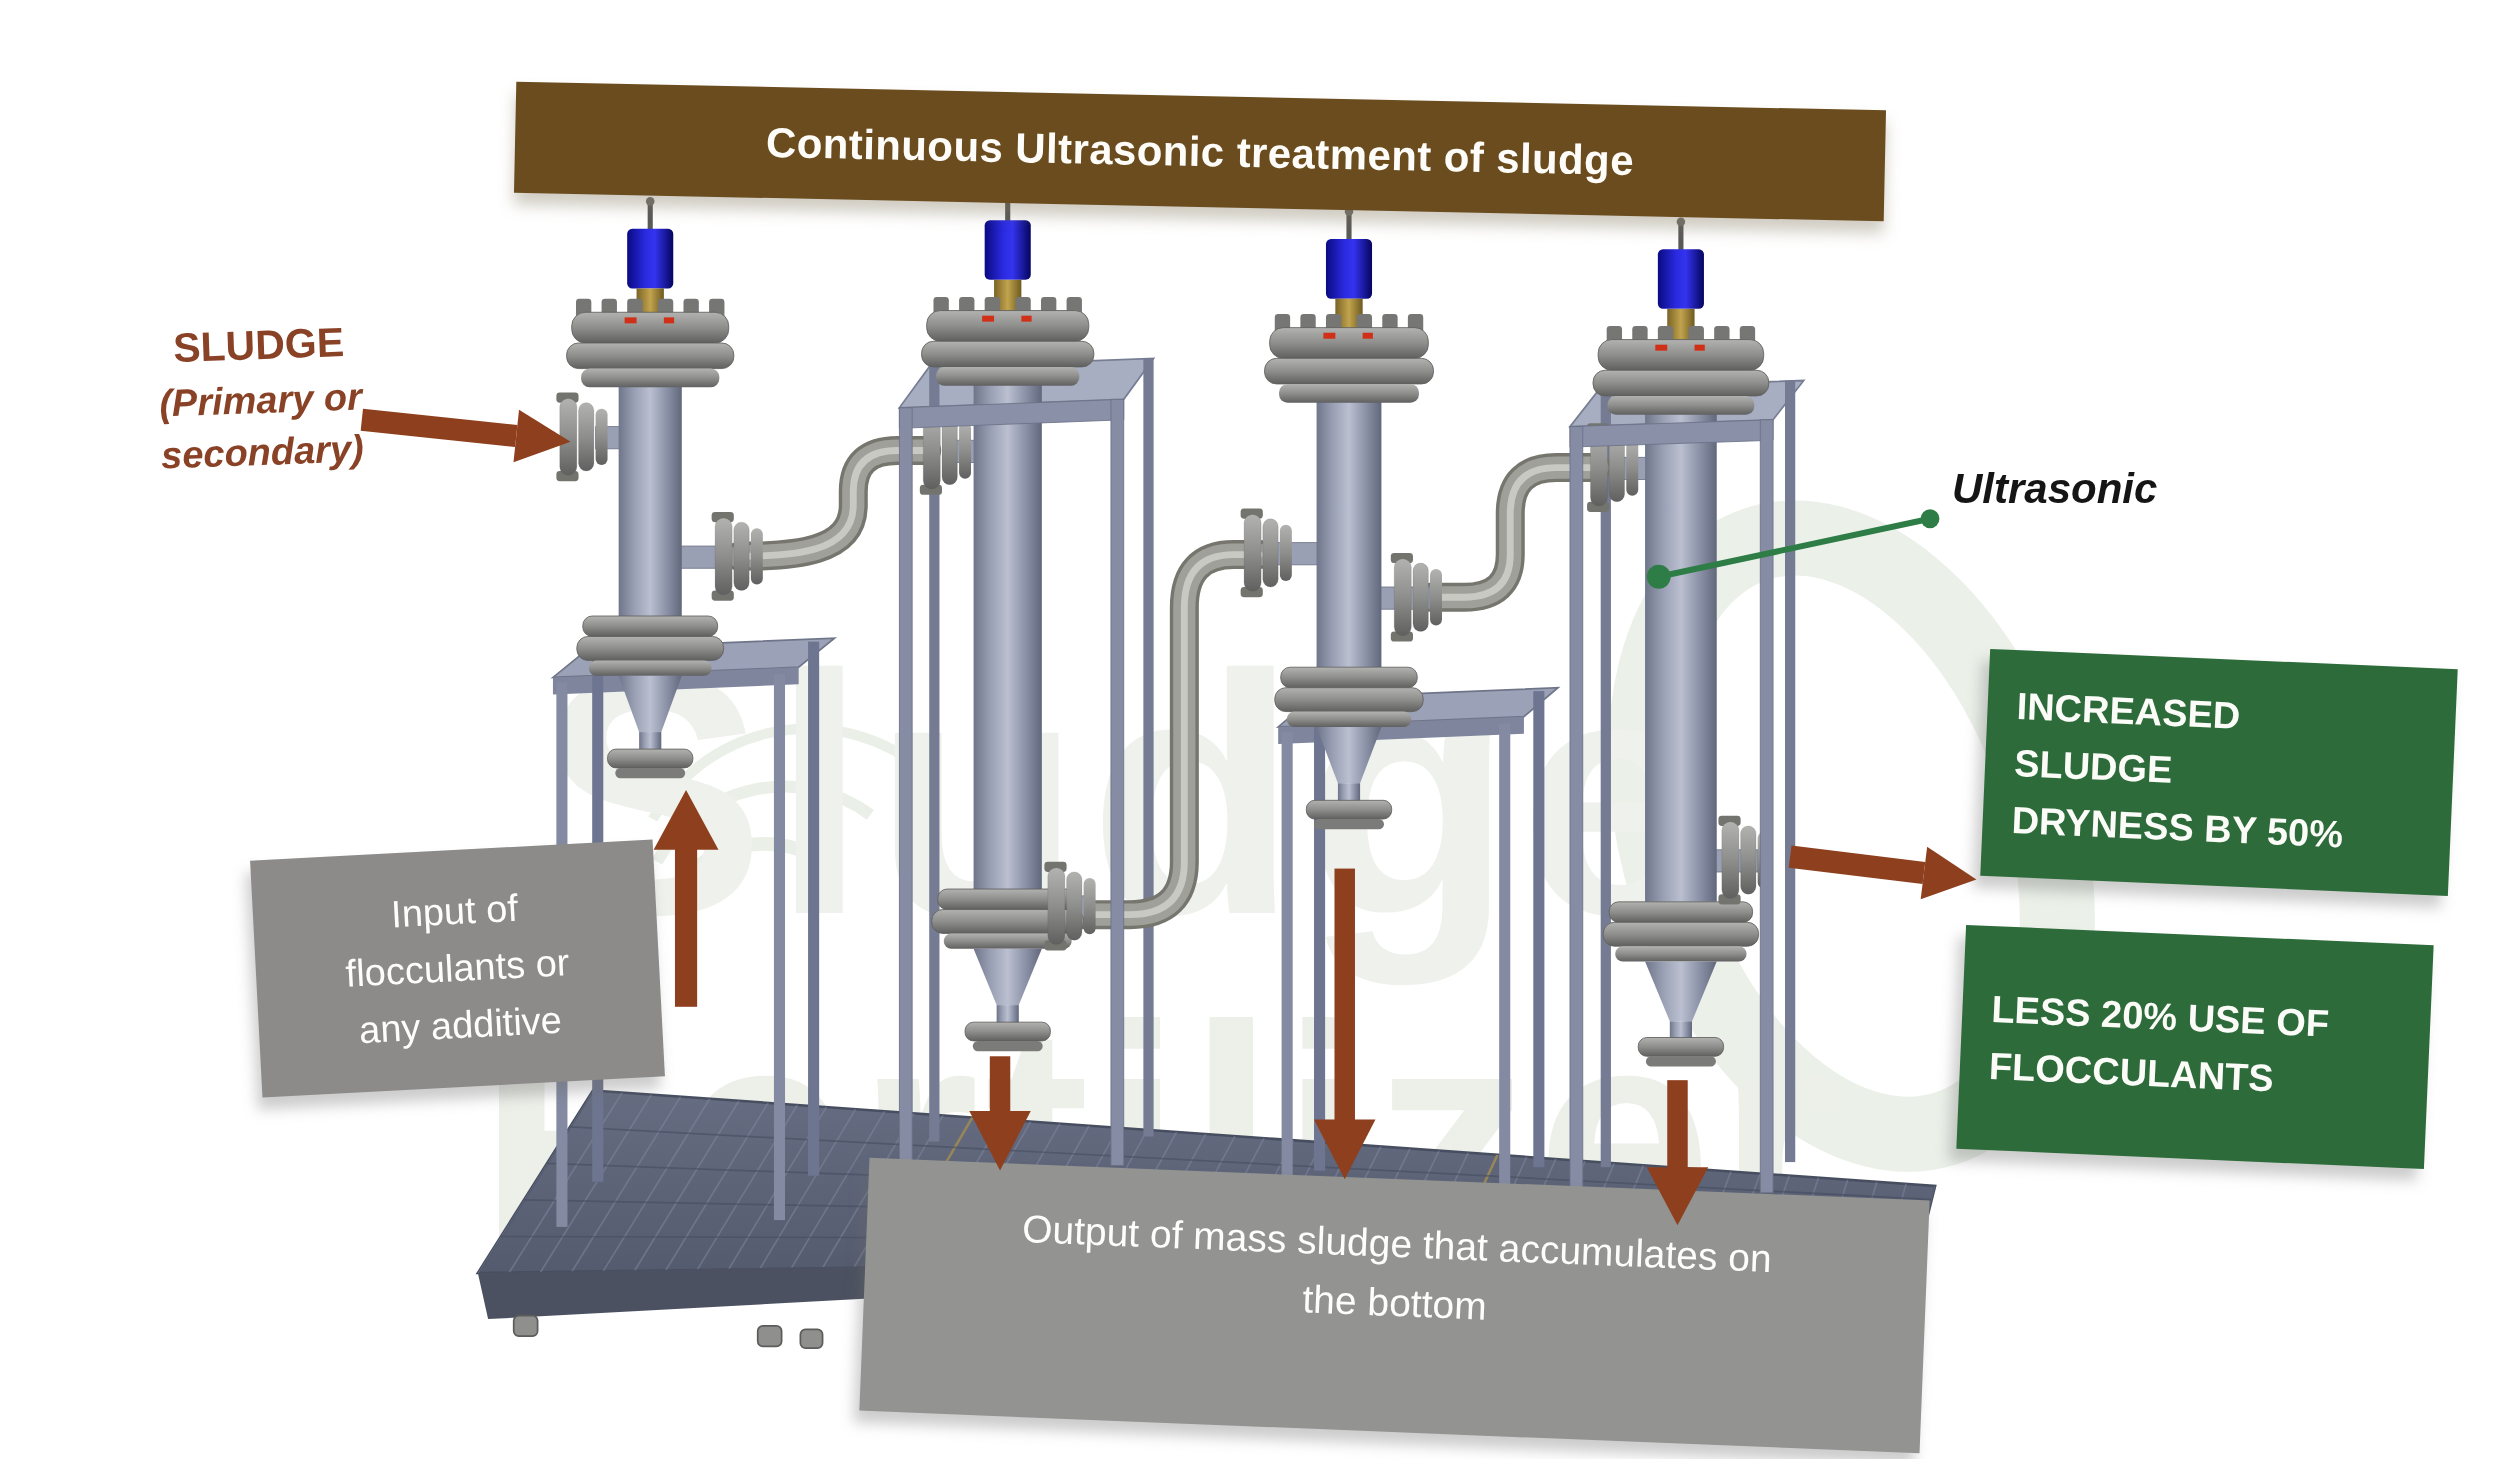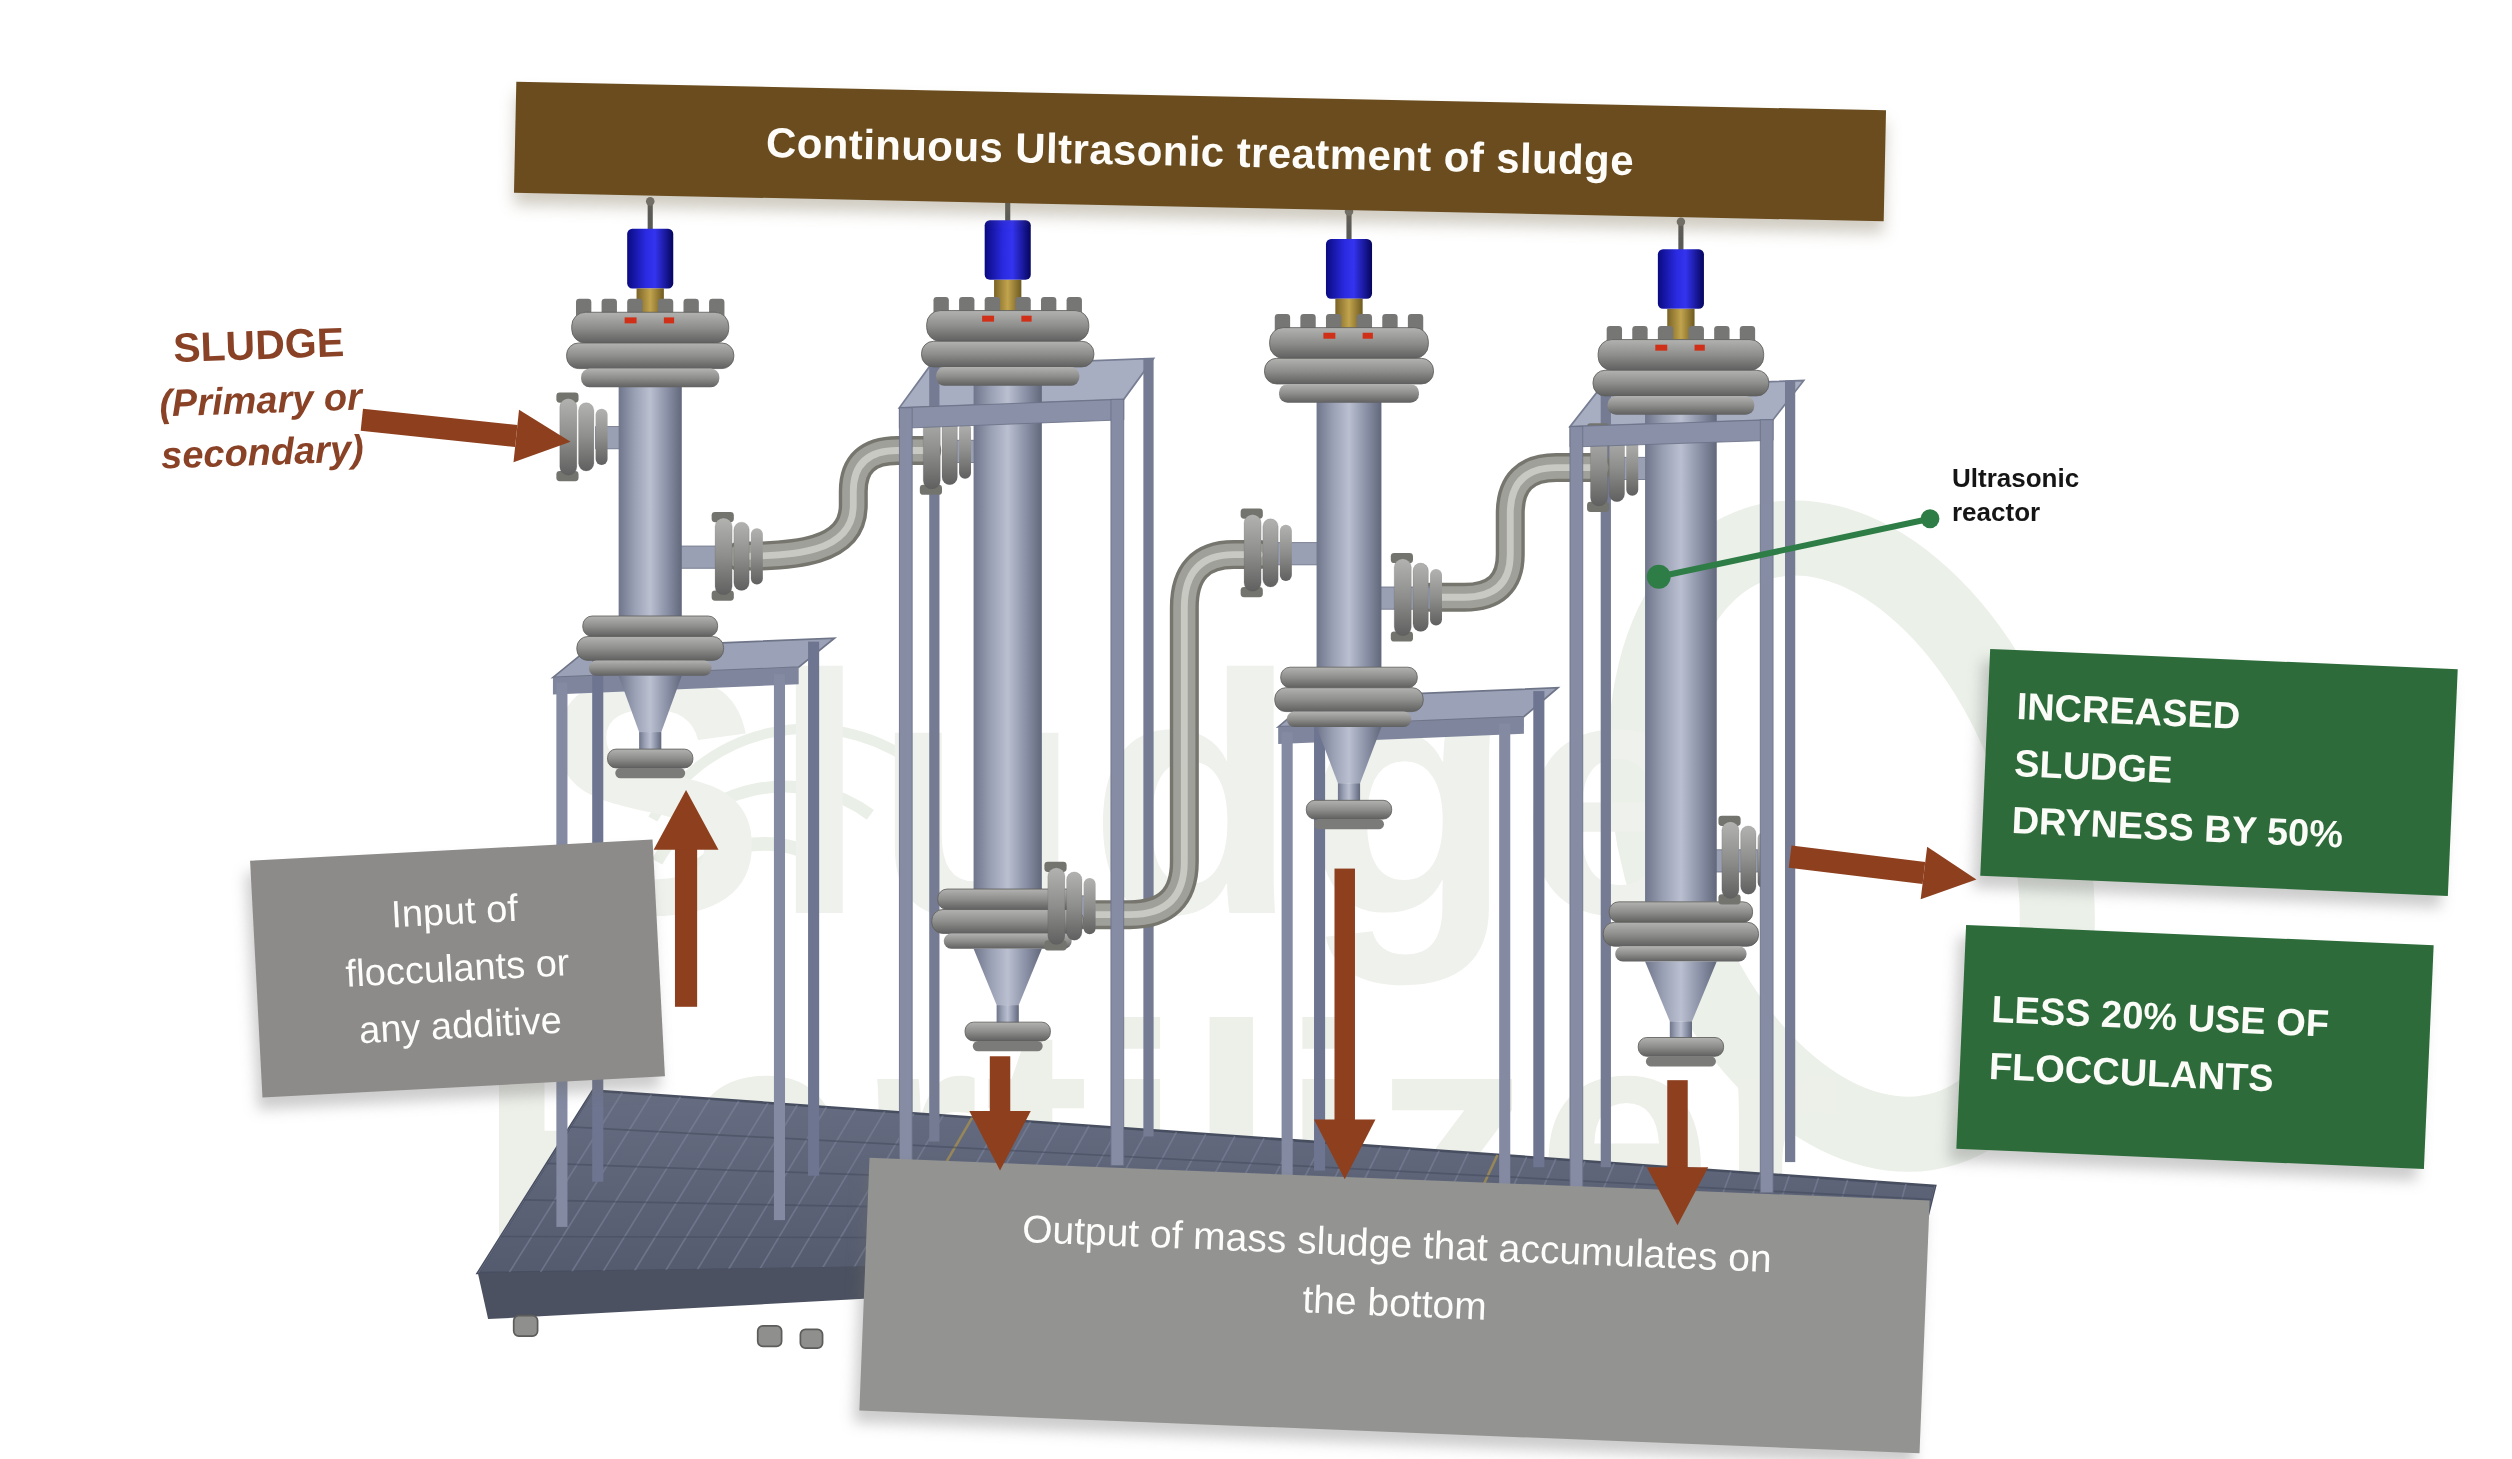--- a/index.html
+++ b/index.html
@@ -11,21 +11,21 @@
   .lbl{position:absolute;box-sizing:border-box;}
   .banner{left:515px;top:96px;width:1370px;height:111px;background:#6a4c1e;
           transform:rotate(1.2deg);display:flex;align-items:center;justify-content:center;
           color:#fdfcf8;font-size:42px;font-weight:bold;letter-spacing:0.4px;
           box-shadow:0 12px 15.4px rgba(120,110,80,.35);z-index:10;}
   .sludge-label{left:60px;top:317px;width:401px;text-align:center;color:#8a4227;
           transform:rotate(-2deg);z-index:10;line-height:1.38;}
   .sludge-label .l1{font-size:41px;font-weight:bold;}
   .sludge-label .l2{font-size:38px;font-weight:bold;font-style:italic;}
   .reactor-label{left:1952px;top:461px;width:324px;color:#151515;
-          font-size:26px;font-weight:bold;line-height:1.32;z-index:10;}
+          font-size:42px;font-weight:bold;font-style:italic;line-height:1.32;z-index:10;}
   .graybox{background:#8d8b89;color:#fdfdfb;z-index:10;
           box-shadow:-5.1px 12px 13.7px rgba(110,110,110,.35);}
   .input-box{left:256px;top:850px;width:403px;height:237px;transform:rotate(-3deg);
           display:flex;flex-direction:column;align-items:center;justify-content:center;
           font-size:38px;line-height:1.5;}
   .output-box{left:864px;top:1179px;width:1061px;height:253px;transform:rotate(2.3deg);
           background:#939391;text-align:center;font-size:39px;line-height:1.5;
           padding-top:36px;}
   .greenbox{background:#2d6b3a;color:#fbfbf8;font-weight:bold;font-size:38px;
           line-height:1.5;display:flex;flex-direction:column;justify-content:center;
@@ -377,21 +377,20 @@
   </div>
 
   <div class="lbl sludge-label">
     <div class="l1">SLUDGE</div>
     <div class="l2">(Primary or</div>
     <div class="l2">secondary)</div>
   </div>
 
   <div class="lbl reactor-label">
     <div>Ultrasonic</div>
-    <div>reactor</div>
   </div>
 
   <div class="lbl graybox input-box">
     <div>Input of</div>
     <div>flocculants or</div>
     <div>any additive</div>
   </div>
 
   <div class="lbl graybox output-box">
     <div>Output of mass sludge that accumulates on</div>

